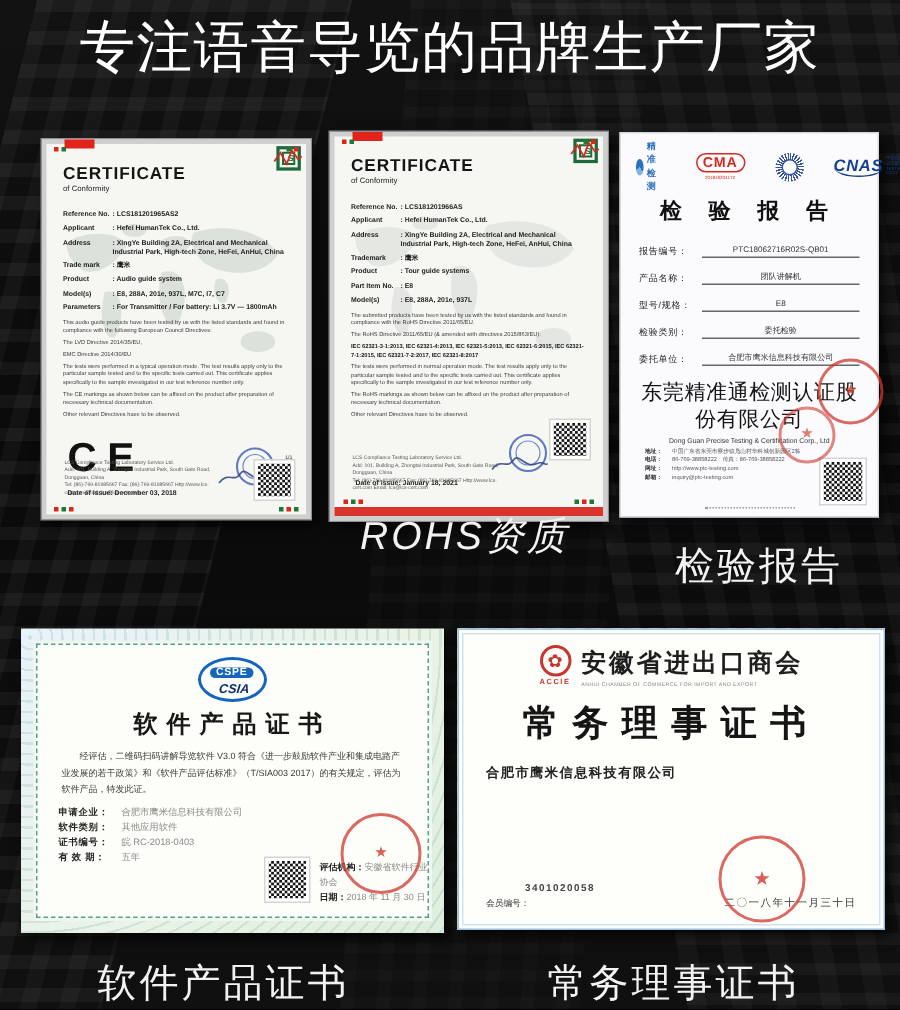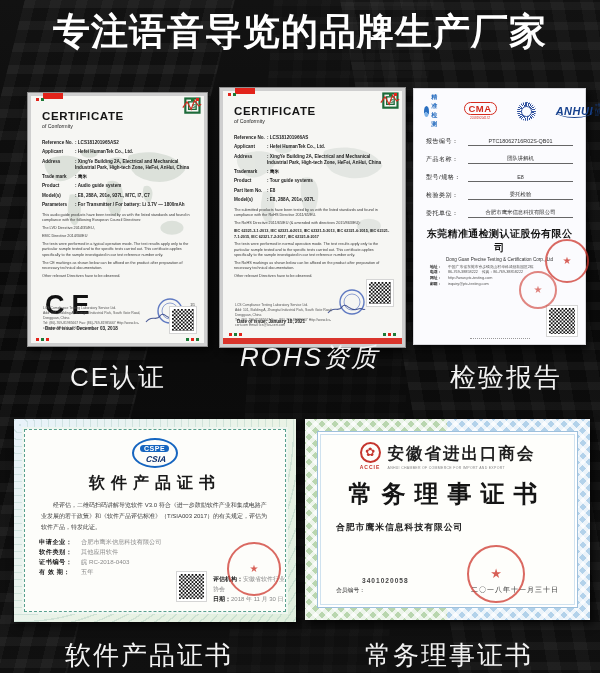--- a/index.html
+++ b/index.html
@@ -12,21 +12,21 @@
     background:repeating-linear-gradient(0deg,rgba(255,255,255,.055) 0 9px,transparent 9px 22px),
                repeating-linear-gradient(90deg,rgba(255,255,255,.045) 0 11px,transparent 11px 26px);}
   .bld2{right:-80px;top:-10px;width:280px;height:700px;transform:skewX(10deg);
     background:repeating-linear-gradient(0deg,rgba(255,255,255,.05) 0 8px,transparent 8px 20px),
                repeating-linear-gradient(90deg,rgba(255,255,255,.04) 0 13px,transparent 13px 30px);}
   .bld3{left:250px;top:-10px;width:160px;height:700px;transform:skewX(-4deg);opacity:.45;
     background:repeating-linear-gradient(0deg,rgba(255,255,255,.04) 0 7px,transparent 7px 18px),
                repeating-linear-gradient(90deg,rgba(255,255,255,.035) 0 9px,transparent 9px 24px);}
 
   .main-title{position:absolute;top:7px;left:0;right:0;text-align:center;color:#ffffff;
-    font-size:37px;font-weight:700;letter-spacing:1px;z-index:4;}
+    font-size:37px;font-weight:400;letter-spacing:1px;z-index:4;}
   .wm-en{position:absolute;left:22px;top:54px;z-index:1;color:rgba(82,130,185,.62);
     font-size:56px;font-weight:800;font-style:italic;letter-spacing:14px;white-space:nowrap;}
   .wm-cn{position:absolute;left:136px;top:98px;z-index:3;color:rgba(125,175,220,.55);
     font-size:40px;font-weight:700;letter-spacing:6px;}
 
   .cert{position:absolute;box-sizing:border-box;z-index:2;}
   .row-label{position:absolute;color:#f2f2f2;font-size:26px;font-weight:500;letter-spacing:2px;z-index:2;}
 
   
   .lcs{background:#f6f6f3;border:3px solid #cfcfcf;box-shadow:0 0 0 1px #8f8f8f,3px 4px 8px rgba(0,0,0,.7);
@@ -71,21 +71,21 @@
   .ilac::after{content:"";position:absolute;inset:4px;border-radius:50%;background:#fbfbfe;border:1px solid #33539f;}
   .cnas{display:flex;align-items:center;gap:2px;}
   .cnas-txt{font-size:11px;font-weight:800;font-style:italic;color:#16418e;letter-spacing:.5px;border-bottom:1.6px solid #16418e;border-radius:0 0 60% 60%;}
   .cnas-side{font-size:2.8px;color:#16418e;width:24px;line-height:1.25;}
   .rep-title{margin-top:7px;text-align:center;font-size:14.5px;font-weight:800;letter-spacing:7px;color:#111;}
   .rrows{margin-top:13px;padding:0 2px;}
   .rrow{display:flex;align-items:flex-end;margin-bottom:9px;}
   .rrow .lb{flex:none;width:42px;font-size:6px;color:#222;letter-spacing:.5px;}
   .rrow .vl{flex:1;text-align:center;font-size:5.4px;color:#333;border-bottom:.8px solid #666;padding-bottom:1px;}
   .rep-co{margin-top:8px;text-align:center;}
-  .rep-co-cn{font-size:10px;font-weight:700;color:#141414;letter-spacing:.4px;}
+  .rep-co-cn{font-size:14px;font-weight:400;color:#141414;letter-spacing:.4px;}
   .rep-co-en{font-size:4.6px;color:#333;margin-top:1.5px;}
   .irows{margin-top:3px;padding:0 6px;}
   .irow{display:flex;font-size:3.8px;line-height:1.5;color:#555;}
   .irow .lb{flex:none;width:18px;font-weight:700;color:#222;}
   .stampR{border:2.2px solid rgba(205,55,45,.75);border-radius:50%;position:absolute;z-index:3;}
   .stampR::after{content:"★";position:absolute;left:50%;top:50%;transform:translate(-50%,-52%);
     color:rgba(205,55,45,.8);font-size:10px;}
   .dotline{position:absolute;bottom:5px;left:56px;width:60px;border-bottom:1px dotted #999;}
 
   
@@ -110,21 +110,21 @@
   .soft-right .lb{font-weight:700;color:#222;}
   .soft-right .vl{color:#8a8a8a;}
   .soft-stamp{width:50px;height:50px;right:4px;top:112px;}
 
   
   #cert-dir{left:305px;top:419px;width:285px;height:201px;box-shadow:3px 4px 8px rgba(0,0,0,.7);
     background:
       repeating-linear-gradient(135deg,rgba(255,255,255,.75) 0 4px,transparent 4px 9px),
       repeating-linear-gradient(45deg,rgba(255,255,255,.75) 0 4px,transparent 4px 9px),
       linear-gradient(90deg,#b9d6af 0 50%,#b3d2ea 50% 100%);
-    padding:12px;}
+    }
   .dir-inner{position:relative;background:#fefefb;height:100%;box-sizing:border-box;
     border:1px solid #9ec0dc;box-shadow:inset 0 0 0 2px #fff,inset 0 0 0 3px #cfe2ef;padding:7px 14px;}
   .dir-head{display:flex;justify-content:center;align-items:center;gap:7px;margin-top:3px;}
   .accie{text-align:center;flex:none;}
   .accie-flower{width:21px;height:21px;border-radius:50%;border:2px solid #c5362e;margin:0 auto;position:relative;box-sizing:border-box;}
   .accie-flower::after{content:"✿";position:absolute;left:50%;top:50%;transform:translate(-50%,-54%);
     color:#c5362e;font-size:12px;}
   .accie-name{font-size:5px;font-weight:800;color:#c5362e;letter-spacing:1px;margin-top:1px;}
   .org-cn{font-size:16.5px;font-weight:800;color:#1f1f1f;letter-spacing:2px;}
   .org-en{font-size:3.5px;color:#888;letter-spacing:.3px;margin-top:1px;}
@@ -239,21 +239,20 @@
         <i class="r"></i>
         <i class="g"></i>
         <i class="r"></i>
       </div>
     <div class="cmk" style="right:5px;bottom:2px;">
         <i class="g"></i>
         <i class="r"></i>
         <i class="g"></i>
       </div>
   </div>
-  <div class="row-label" style="left:70px;top:360px;">CE认证</div>
 
   <div class="cert lcs" id="cert-rohs" style="left:220px;top:88px;width:185px;height:259px;">
     <div class="red-tab"></div>
     <svg class="map" viewBox="0 0 100 70" preserveAspectRatio="none">
       <g fill="#d2d8d2" opacity="0.5">
         <path d="M6,12 C12,7 27,7 30,13 C27,19 19,26 12,23 C8,20 5,16 6,12 Z"></path>
         <ellipse cx="33" cy="7" rx="5" ry="2.6"></ellipse>
         <path d="M21,32 C27,30 30,38 26,49 C23,54 19,45 20,38 Z"></path>
         <path d="M44,24 C53,21 56,32 51,44 C46,49 41,36 44,24 Z"></path>
         <path d="M57,8 C72,3 88,9 91,17 C85,26 70,26 61,20 C57,16 55,11 57,8 Z"></path>
@@ -348,24 +347,25 @@
       <div class="pjc">
         <div class="pjc-ball"></div>
         <div class="pjc-txt">精准检测</div>
       </div>
       <div class="cma">
         <div class="cma-box">CMA</div>
         <div class="cma-no">20181920417Z</div>
       </div>
       <div class="ilac"></div>
       <div class="cnas">
-        <div class="cnas-txt">ANHUI</div>
+        <div class="cnas-txt">CNAS</div>
         <div class="cnas-side">中国合格评定 国家认可委员会 TESTING CNAS L0717</div>
       </div>
     </div>
+    <div class="rep-title">检 验 报 告</div>
     <div class="rrows">
       <div class="rrow">
           <span class="lb">报告编号：</span>
           <span class="vl">PTC18062716R02S-QB01</span>
         </div>
       <div class="rrow">
           <span class="lb">产品名称：</span>
           <span class="vl">团队讲解机</span>
         </div>
       <div class="rrow">

